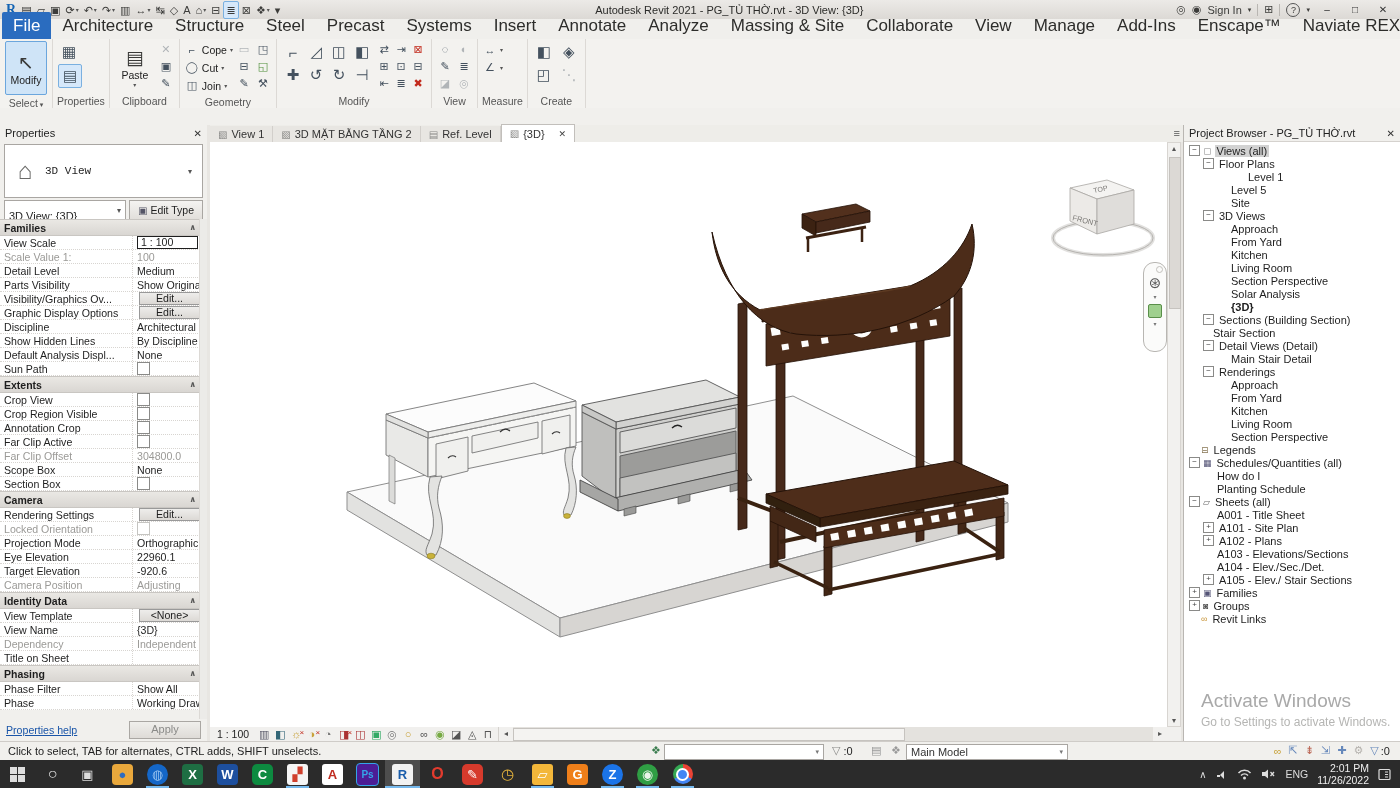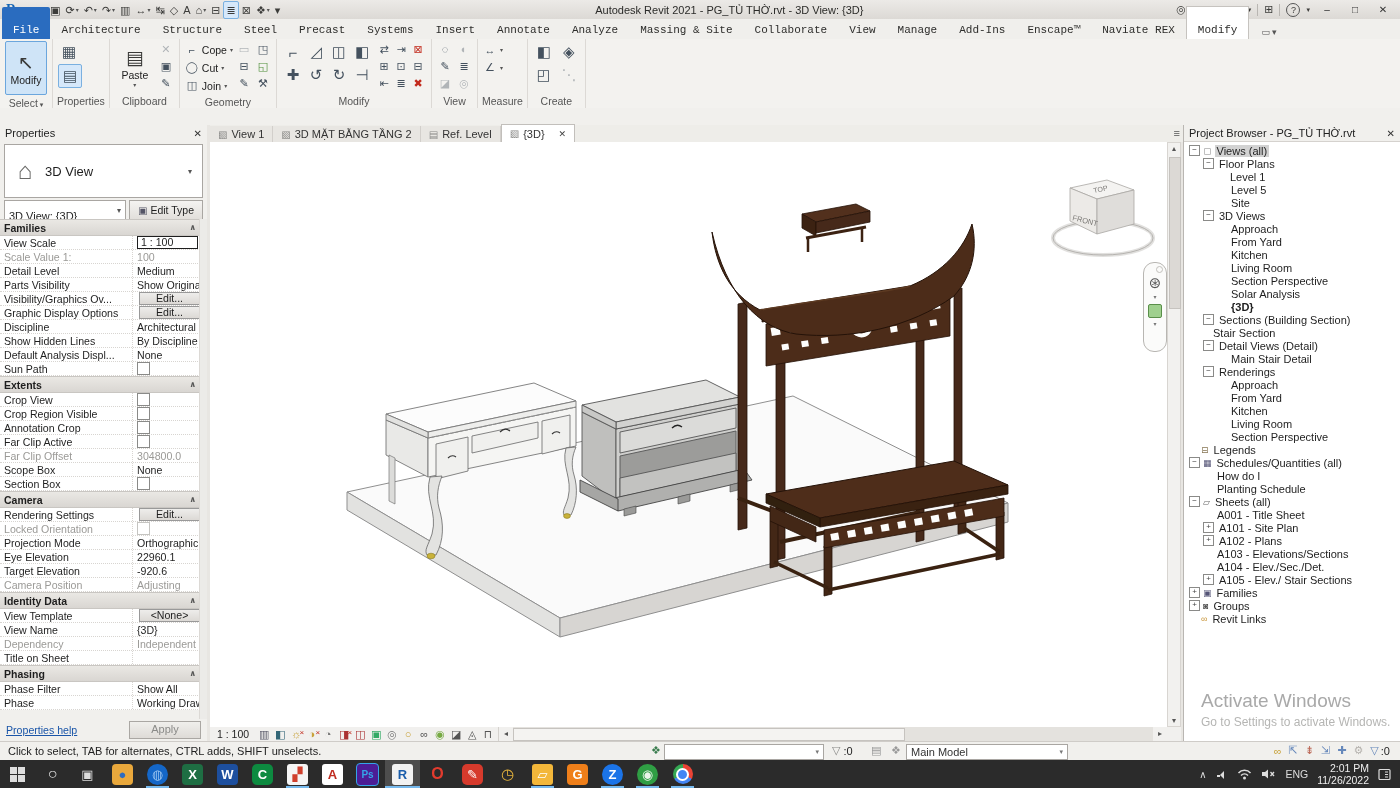--- a/index.html
+++ b/index.html
@@ -19,21 +19,21 @@
   #title{flex:1;text-align:center;font-size:11px;color:#2b2b29;white-space:nowrap;overflow:hidden;}
   #tb-right{display:flex;align-items:center;gap:6px;padding-right:6px;color:#3c3c3a;}
   #tb-right .sep{width:1px;height:12px;background:#b9b6b2;}
   .tb-ico{font-size:11px;}
   .helpcirc{display:inline-flex;width:12px;height:12px;border:1px solid #555;border-radius:50%;
     align-items:center;justify-content:center;font-size:9px;}
   .winbtn{width:22px;text-align:center;font-size:10px;color:#333;}
   
   #rtabs{position:absolute;left:0;top:19px;width:1400px;height:20px;background:#f0efec;
     display:flex;align-items:flex-end;}
-  .rtab{padding:17px 11px 3px;font-size:11px;color:#2d2d2b;white-space:nowrap;cursor:default;font-family:Liberation Mono, monospace;}
+  .rtab{padding:4px 11px 3px;font-size:17px;color:#2d2d2b;white-space:nowrap;cursor:default;}
   .rtab.file{background:#2a6cbf;color:#fff;border-radius:2px 2px 0 0;margin-left:2px;}
   .rtab.active{background:#fff;border:1px solid #c6c3bf;border-bottom:none;}
   .ptoggle{margin-left:6px;padding:2px 6px;color:#555;font-size:9px;display:flex;align-items:center;gap:2px;}
   
   #ribbon{position:absolute;left:0;top:39px;width:1400px;height:69px;background:#f3f2ef;
     border-bottom:1px solid #c6c3bf;display:flex;}
   .rpanel{display:flex;flex-direction:column;border-right:1px solid #dcd9d5;}
   .rbody{display:flex;gap:3px;padding:2px 5px;height:54px;align-items:flex-start;}
   .rlabel{height:13px;text-align:center;color:#555;font-size:10.5px;white-space:nowrap;padding:0 4px;}
   .rlabel .ar{font-size:7px;margin-left:2px;}
@@ -56,21 +56,21 @@
   .rgrid{display:grid;gap:1px;}
   
   #optionsbar{position:absolute;left:0;top:108px;width:1400px;height:17px;background:#f1f0ed;border-bottom:1px solid #d0cdc9;}
   
   #props{position:absolute;left:0;top:125px;width:207px;height:616px;background:#f1f0ed;border-right:1px solid #b9b6b2;}
   .palhead{height:16px;display:flex;align-items:center;padding:0 5px;color:#222;}
   .palhead .t{flex:1;font-size:11px;}
   .palhead .x{font-size:10px;color:#333;}
   #typebox{margin:3px 4px 2px;height:52px;background:#fff;border:1px solid #a9a6a2;display:flex;align-items:center;}
   #typebox .house{width:40px;text-align:center;font-size:24px;color:#6a6a68;}
-  #typebox .tl{flex:1;font-size:13px;}
+  #typebox .tl{flex:1;font-size:11px;font-family:Liberation Mono, monospace;}
   #typebox .dd{width:14px;color:#555;font-size:8px;}
   #selrow{display:flex;margin:0 4px 2px;gap:3px;height:20px;}
   #instsel{flex:1;background:#fff;border:1px solid #a9a6a2;display:flex;align-items:center;padding:0 4px;}
   #instsel .tl{flex:1;margin-top:12px;}
   #instsel .dd{font-size:8px;color:#555;}
   #edittype{width:72px;background:linear-gradient(#f4f3f1,#e2dfdb);border:1px solid #a9a6a2;
     display:flex;align-items:center;justify-content:center;gap:3px;font-size:10.5px;}
   #prop-rows{position:absolute;left:0;top:94px;right:7px;bottom:22px;overflow:hidden;}
   .sec-h{height:15px;background:linear-gradient(#eae8e4,#d9d6d2);border-top:1px solid #c9c6c2;border-bottom:1px solid #c9c6c2;
     display:flex;align-items:center;padding:0 4px;font-weight:bold;font-size:10.5px;}
@@ -825,21 +825,21 @@
     <div id="tree">
         <div class="trow" style="padding-left: 5px;">
           <span class="texp">−</span>
           <span class="ticon" style="color: rgb(136, 136, 136);">▢</span>
           <span class="tlabel sel">Views (all)</span>
         </div>
         <div class="trow" style="padding-left: 19px;">
           <span class="texp">−</span>
           <span class="tlabel">Floor Plans</span>
         </div>
-        <div class="trow" style="padding-left: 32px;">
+        <div class="trow" style="padding-left: 18px; margin-left: 32px;">
           <span class="texp-sp"></span>
           <span class="tlabel">Level 1</span>
         </div>
         <div class="trow" style="padding-left: 33px;">
           <span class="texp-sp"></span>
           <span class="tlabel">Level 5</span>
         </div>
         <div class="trow" style="padding-left: 33px;">
           <span class="texp-sp"></span>
           <span class="tlabel">Site</span>

